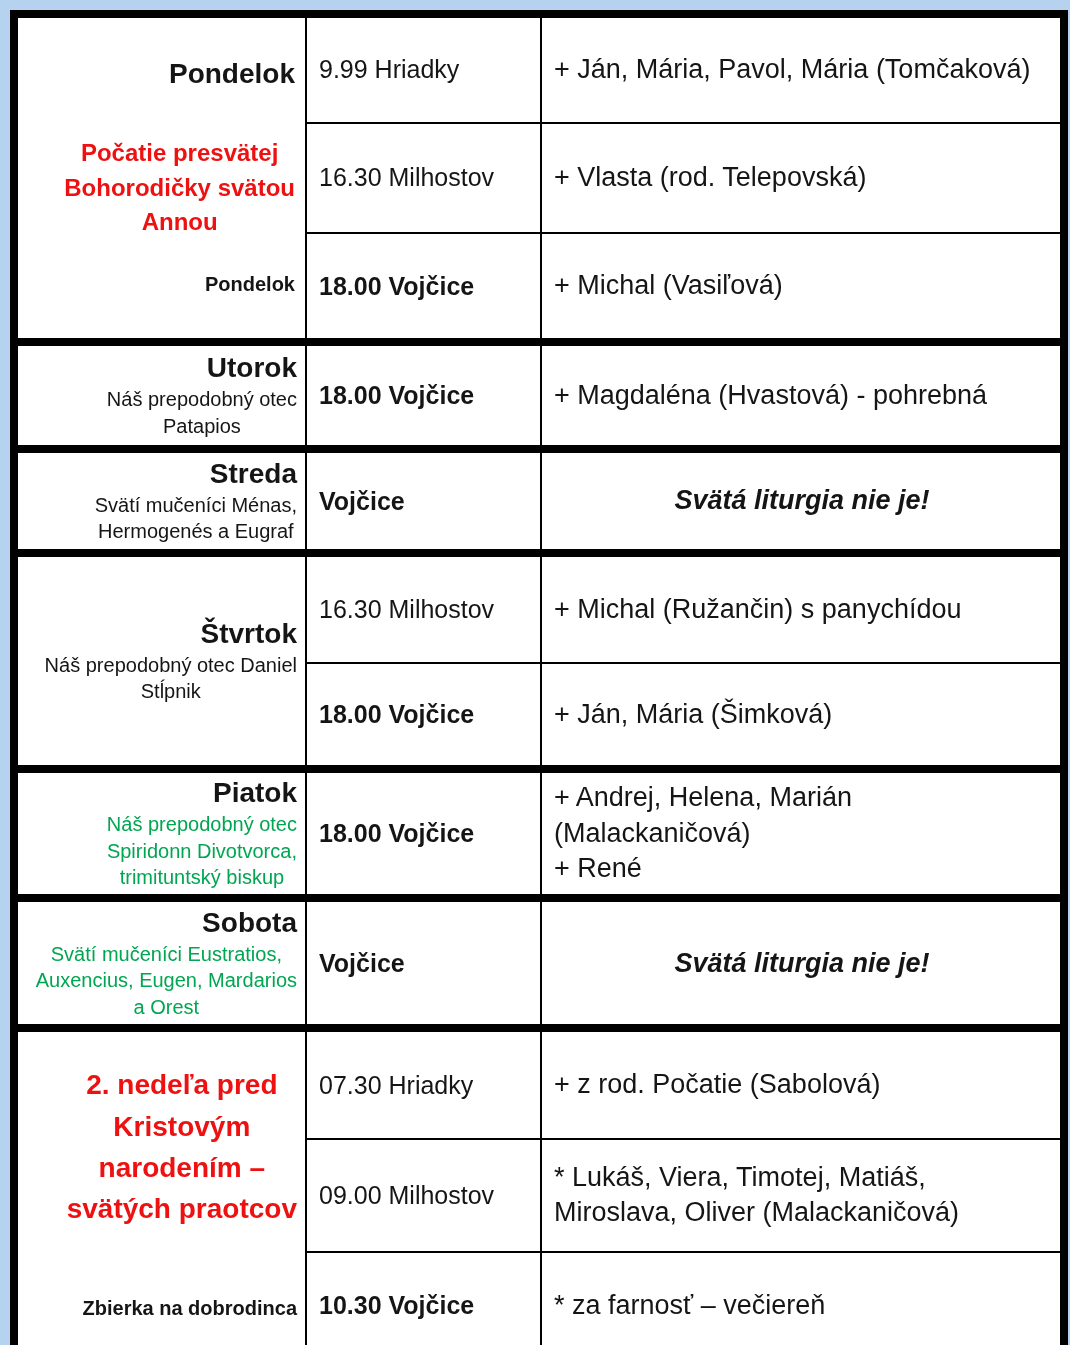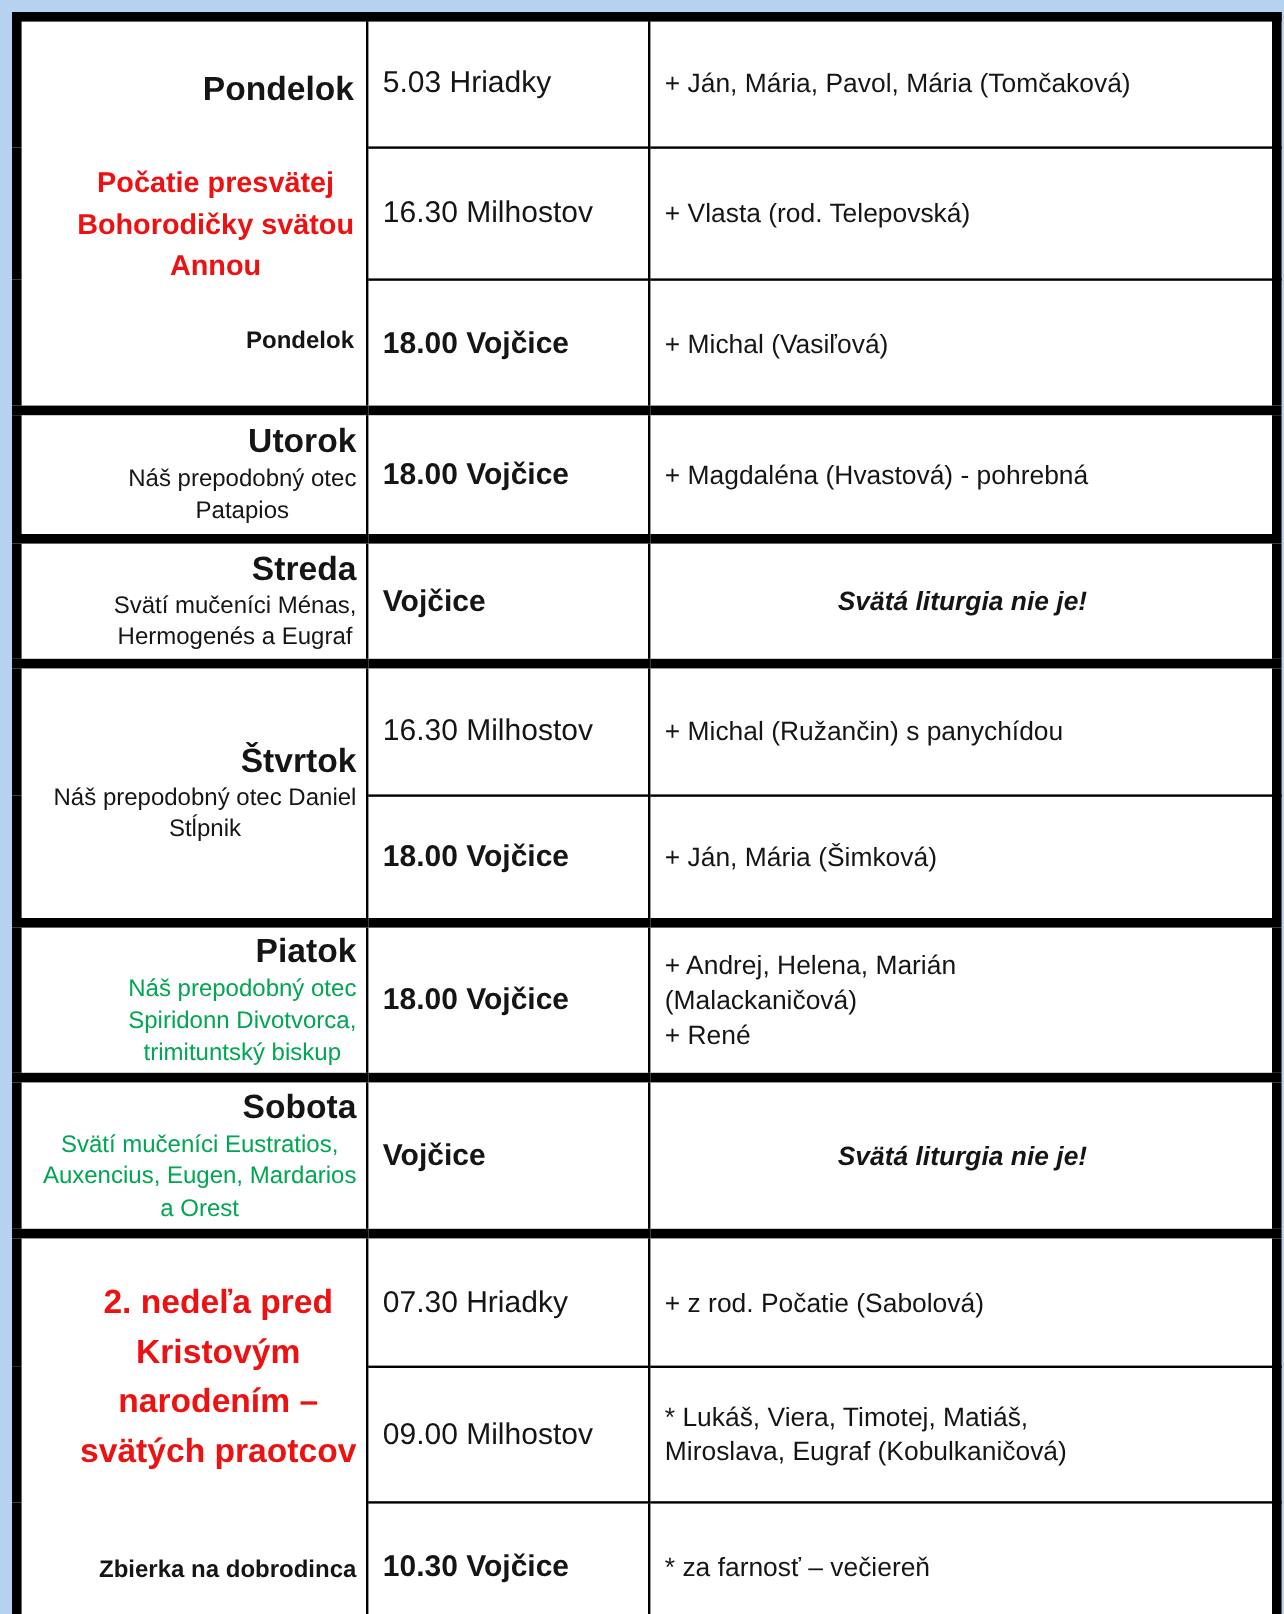--- a/index.html
+++ b/index.html
@@ -79,21 +79,21 @@
   
   .time-cell {
     font-size: 25px;
     text-align: left;
     padding: 4px 6px 4px 12px;
   }
   .time-cell.bold { font-weight: bold; }
 
   
   .intent-cell {
-    font-size: 22px;
+    font-size: 27px;
     text-align: left;
     padding: 4px 10px 4px 12px;
     line-height: 1.32;
     white-space: pre-line;
   }
   .intent-cell.no-liturgy {
     text-align: center;
     font-weight: bold;
     font-style: italic;
     white-space: normal;
@@ -114,21 +114,21 @@
       <tr style="height:104px">
         <td class="day-cell" rowspan="3">
           <div class="day-inner spread-mon">
             <div class="day-title">Pondelok</div>
             <div class="feast feast-mon c-red">Počatie presvätej
 Bohorodičky svätou
 Annou</div>
             <div class="day-note">Pondelok</div>
           </div>
         </td>
-        <td class="time-cell">5.03 Hriadky</td>
+        <td class="time-cell">9.99 Hriadky</td>
         <td class="intent-cell">+ Ján, Mária, Pavol, Mária (Tomčaková)</td>
       </tr>
       <tr style="height:106px">
         <td class="time-cell">16.30 Milhostov</td>
         <td class="intent-cell">+ Vlasta (rod. Telepovská)</td>
       </tr>
       <tr style="height:104px">
         <td class="time-cell bold">18.00 Vojčice</td>
         <td class="intent-cell">+ Michal (Vasiľová)</td>
       </tr>
@@ -210,21 +210,21 @@
 svätých praotcov</div>
             <div class="day-note">Zbierka na dobrodinca</div>
           </div>
         </td>
         <td class="time-cell">07.30 Hriadky</td>
         <td class="intent-cell">+ z rod. Počatie (Sabolová)</td>
       </tr>
       <tr style="height:108px">
         <td class="time-cell">09.00 Milhostov</td>
         <td class="intent-cell">* Lukáš, Viera, Timotej, Matiáš,
-Miroslava, Eugraf (Kobulkaničová)</td>
+Miroslava, Oliver (Malackaničová)</td>
       </tr>
       <tr style="height:106px">
         <td class="time-cell bold">10.30 Vojčice</td>
         <td class="intent-cell">* za farnosť – večiereň</td>
       </tr>
 
     </tbody>
   </table>
 </div>
 

